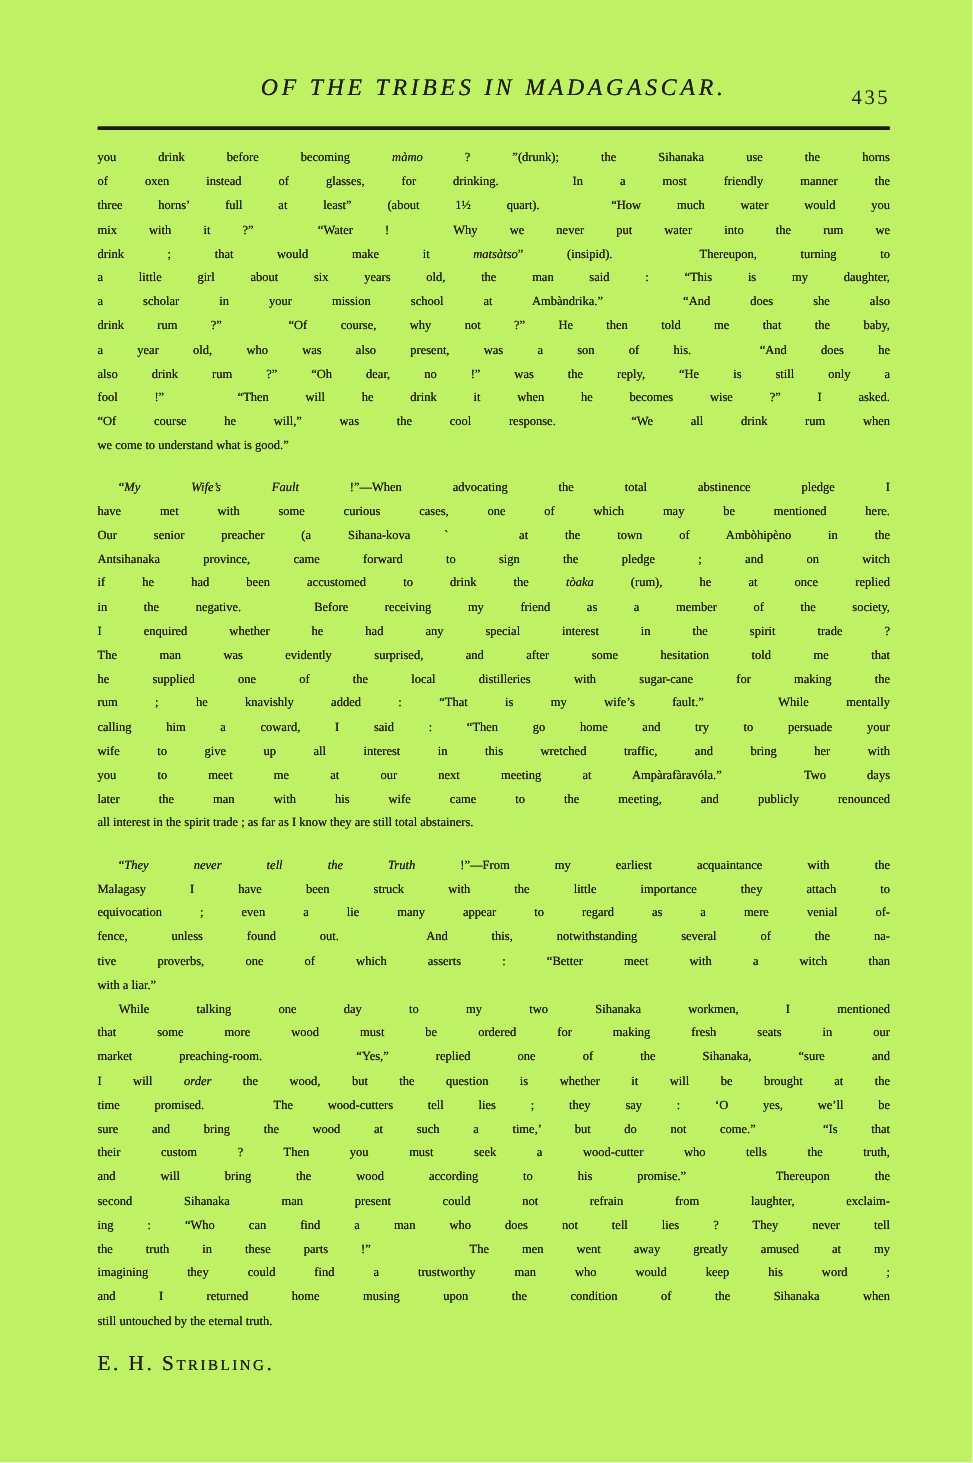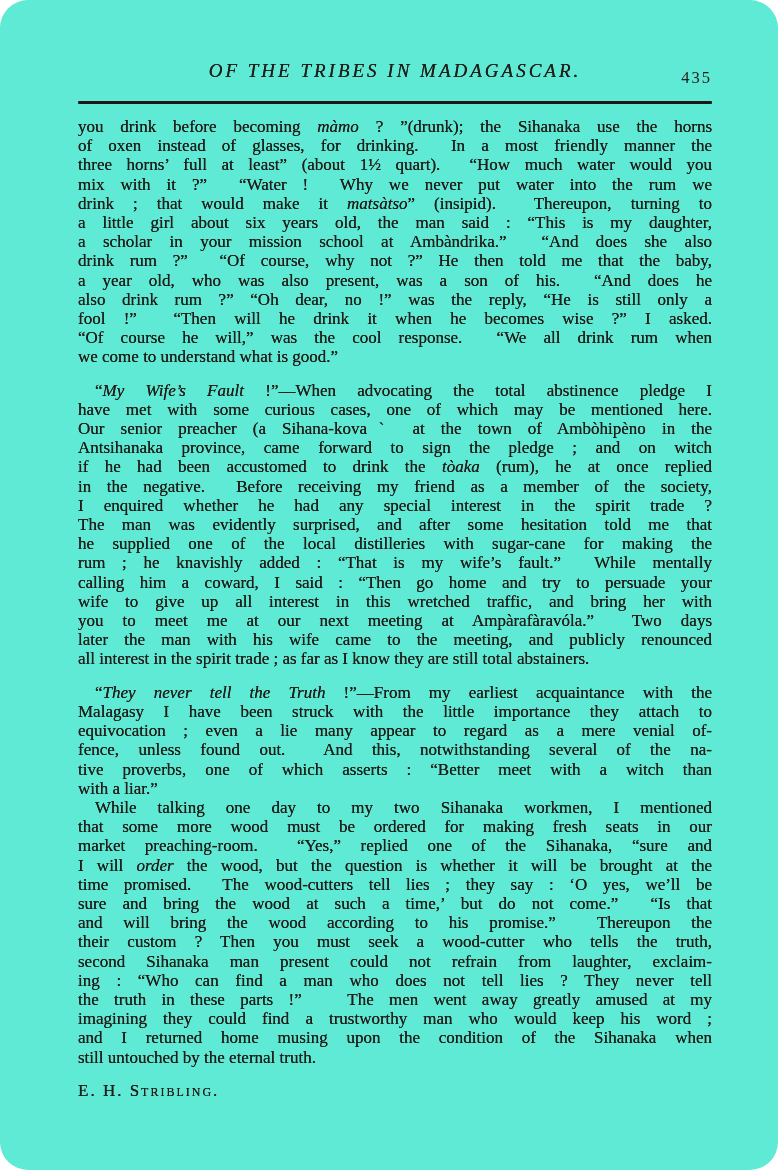--- a/index.html
+++ b/index.html
@@ -37,21 +37,21 @@
     letter-spacing: 2px;
   }
   .rule {
     margin: 13px 66px 0 78px;
     height: 3px;
     background: #1d1a16;
     border-radius: 1px;
   }
   .body-text {
     margin: 13px 66px 0 78px;
-    font-size: 17px;
+    font-size: 10px;
     line-height: 19.2px;
     text-shadow: 0 0 0.3px currentColor;
   }
   .para { margin: 0; }
   .para.spaced { margin-top: 14px; }
   .para .line {
     text-align: justify;
     text-align-last: justify;
     white-space: pre-wrap;
   }
@@ -63,21 +63,21 @@
     text-align: left;
     font-variant: small-caps;
     letter-spacing: 2px;
     font-size: 17px;
     text-shadow: 0 0 0.3px currentColor;
   }
 </style>
 </head>
 <body>
 
-<div class="page" style="color: rgb(33, 29, 25); background: #5eead4; border-radius: 28px;">
+<div class="page" style="color: rgb(33, 29, 25); background: #bef264;">
   <header class="running-head">
     <span class="head-title">OF THE TRIBES IN MADAGASCAR.</span>
     <span class="page-number">435</span>
   </header>
 
   <div class="rule"></div>
 
   <main class="body-text">
       <div class="para">
         <div class="line">you drink before becoming <i>màmo</i> ? ”(drunk); the Sihanaka use the horns</div>
@@ -119,22 +119,22 @@
         <div class="line">tive proverbs, one of which asserts : “Better meet with a witch than</div>
         <div class="line last">with a liar.”</div>
       </div>
       <div class="para indent">
         <div class="line">While talking one day to my two Sihanaka workmen, I mentioned</div>
         <div class="line">that some more wood must be ordered for making fresh seats in our</div>
         <div class="line">market preaching-room.  “Yes,” replied one of the Sihanaka, “sure and</div>
         <div class="line">I will <i>order</i> the wood, but the question is whether it will be brought at the</div>
         <div class="line">time promised.  The wood-cutters tell lies ; they say : ‘O yes, we’ll be</div>
         <div class="line">sure and bring the wood at such a time,’ but do not come.”  “Is that</div>
+        <div class="line">their custom ? Then you must seek a wood-cutter who tells the truth,</div>
         <div class="line">and will bring the wood according to his promise.”  Thereupon the</div>
-        <div class="line">their custom ? Then you must seek a wood-cutter who tells the truth,</div>
         <div class="line">second Sihanaka man present could not refrain from laughter, exclaim-</div>
         <div class="line">ing : “Who can find a man who does not tell lies ? They never tell</div>
         <div class="line">the truth in these parts !”   The men went away greatly amused at my</div>
         <div class="line">imagining they could find a trustworthy man who would keep his word ;</div>
         <div class="line">and I returned home musing upon the condition of the Sihanaka when</div>
         <div class="line last">still untouched by the eternal truth.</div>
       </div>
     </main>
 
   <div class="signature">E. H. Stribling.</div>

